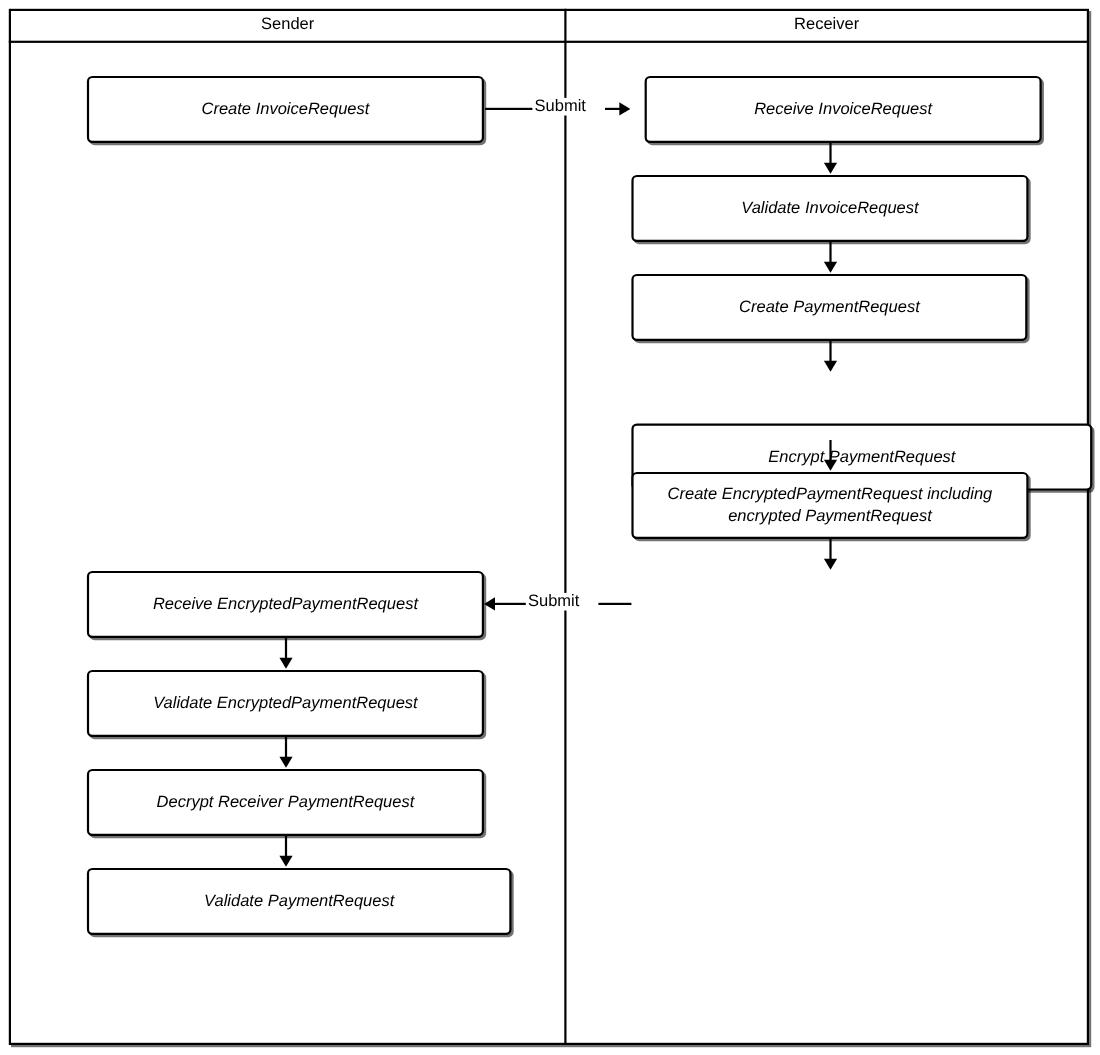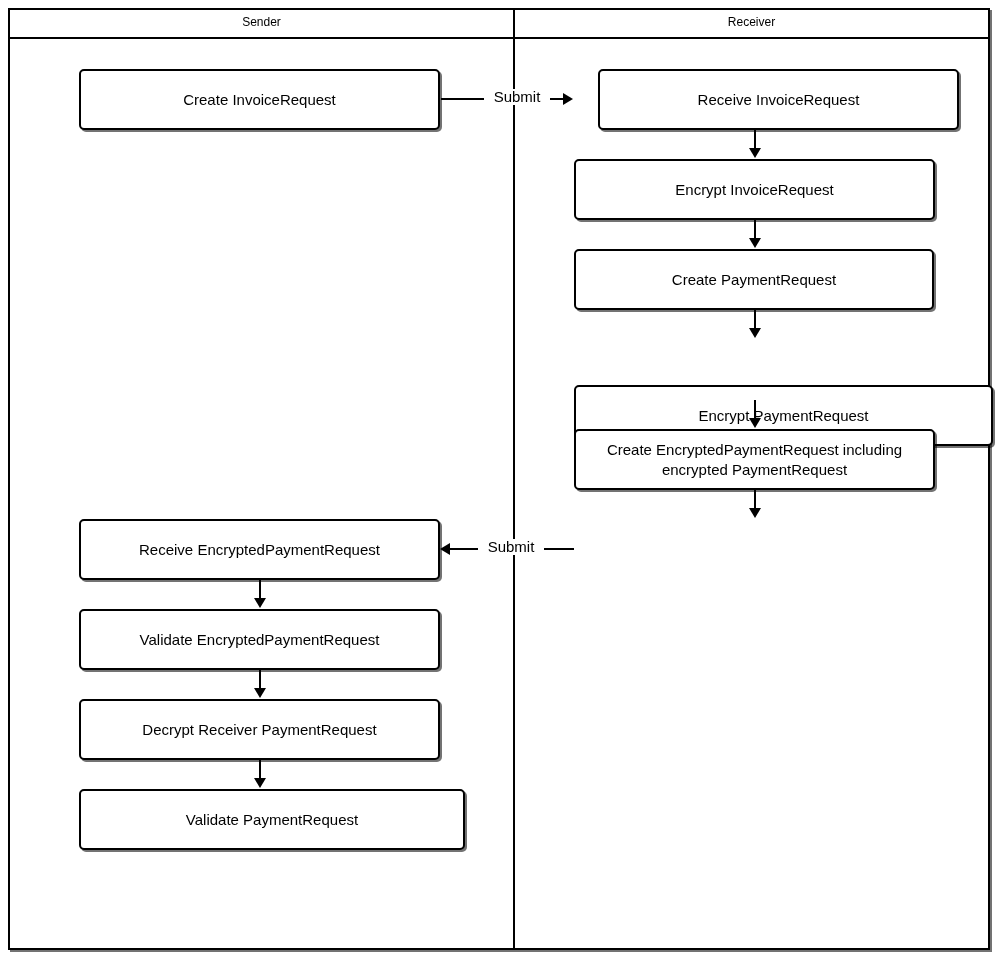--- a/index.html
+++ b/index.html
@@ -50,21 +50,21 @@
     width: 0;
     height: 942px;
     border-left: 2px solid #000000;
   }
 
   .lane-title {
     position: absolute;
     top: 13px;
     height: 18px;
     line-height: 18px;
-    font-size: 12px;
+    font-size: 15px;
     color: #000000;
     text-align: center;
     white-space: nowrap;
   }
   .lane-title.sender   { left: 10px;  width: 503px; }
   .lane-title.receiver { left: 515px; width: 473px; }
 
   
   .node {
     position: absolute;
@@ -74,20 +74,21 @@
     background: #ffffff;
     box-shadow: 2px 2px 0 rgba(0,0,0,0.55);
     display: flex;
     align-items: center;
     justify-content: center;
     text-align: center;
     font-size: 15px;
     color: #000000;
     line-height: 20px;
     padding: 4px 0;
+    font-style: italic;
   }
 
   
   .vline {
     position: absolute;
     width: 0;
     border-left: 2px solid #000000;
   }
   .arrow-down {
     position: absolute;
@@ -121,47 +122,46 @@
   }
 
   .edge-label {
     position: absolute;
     font-size: 15px;
     color: #000000;
     background: #ffffff;
     line-height: 16px;
     padding: 0 2px;
     white-space: nowrap;
-    text-align: center;
   }
 </style>
 </head>
 <body>
 
 <div id="canvas">
 
   <div class="frame"></div>
   <div class="lane-header-rule"></div>
   <div class="lane-divider"></div>
 
   <div class="lane-title sender">Sender</div>
   <div class="lane-title receiver">Receiver</div>
 
   <div class="node" style="left:79px; top:69px; width:361px; height:61px;">Create InvoiceRequest</div>
 
   <div class="hline" style="left:441px; top:98px; width:123px;"></div>
   <div class="arrow-right" style="left:563px; top:93px;"></div>
   <div class="edge-label" style="left:484px; top:89px; width:62px;">Submit</div>
 
-  <div class="node" style="left:598px; top:69px; width:361px; height:61px;">Receive InvoiceRequest</div>
+  <div class="node" style="left:586px; top:69px; width:361px; height:61px;">Receive InvoiceRequest</div>
 
   <div class="vline" style="left:754px; top:130px; height:20px;"></div>
   <div class="arrow-down" style="left:749px; top:148px;"></div>
 
-  <div class="node" style="left:574px; top:159px; width:361px; height:61px;">Encrypt InvoiceRequest</div>
+  <div class="node" style="left:574px; top:159px; width:361px; height:61px;">Validate InvoiceRequest</div>
 
   <div class="vline" style="left:754px; top:220px; height:20px;"></div>
   <div class="arrow-down" style="left:749px; top:238px;"></div>
 
   <div class="node" style="left:574px; top:249px; width:360px; height:61px;">Create PaymentRequest</div>
 
   <div class="vline" style="left:754px; top:310px; height:20px;"></div>
   <div class="arrow-down" style="left:749px; top:328px;"></div>
 
   <div class="node" style="left:574px; top:339px; width:419px; height:61px;margin-top:46px;">Encrypt PaymentRequest</div>

